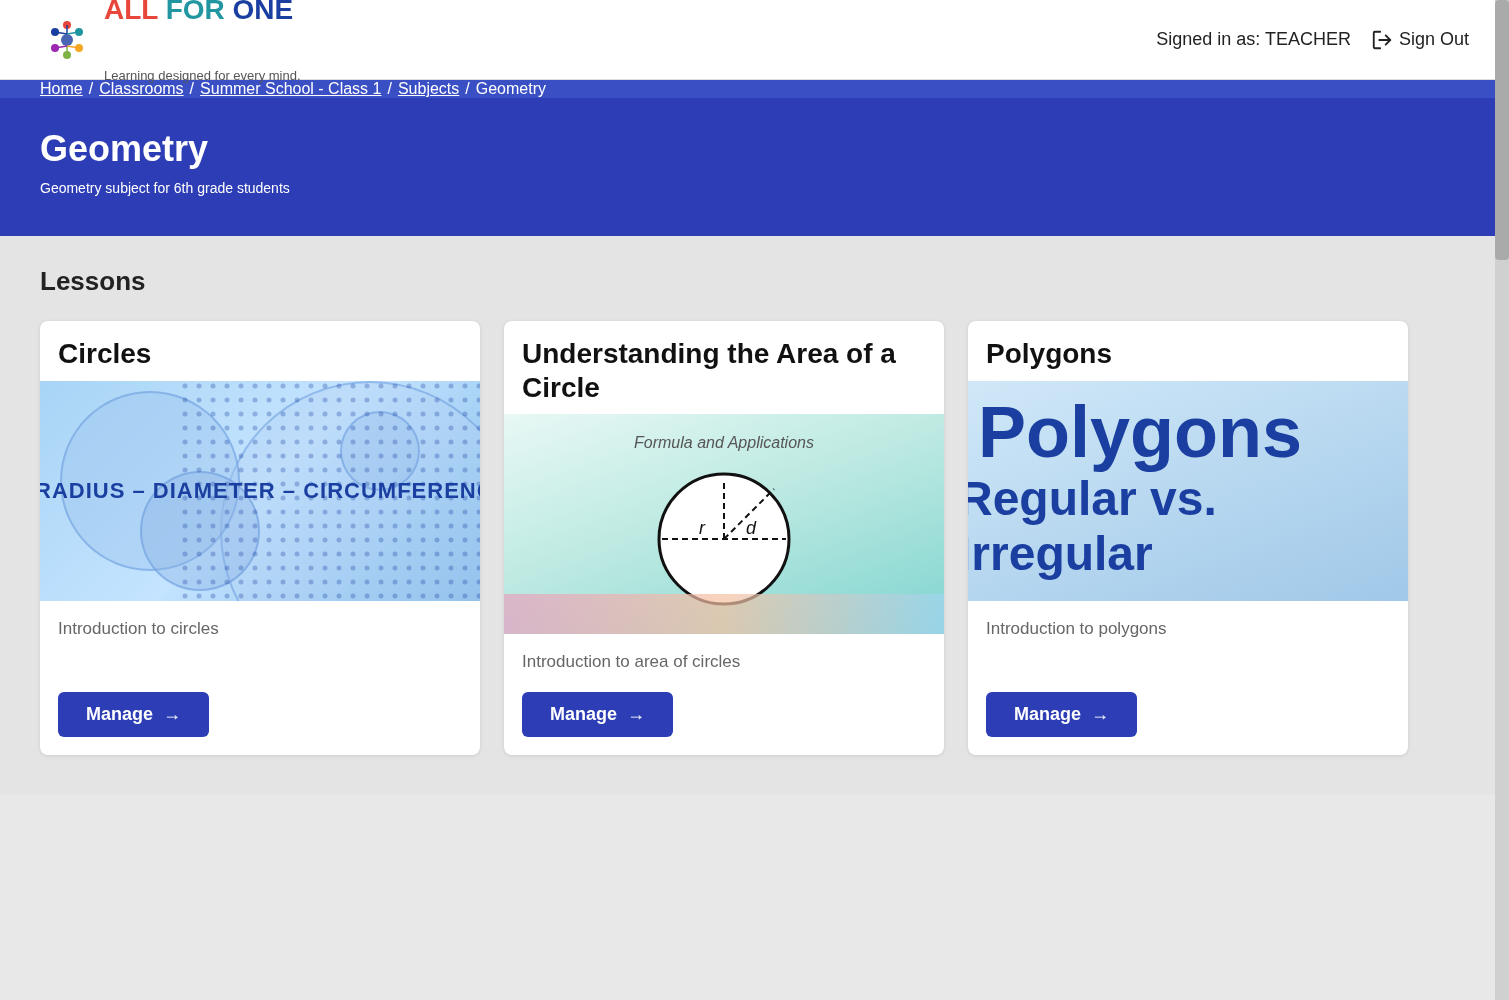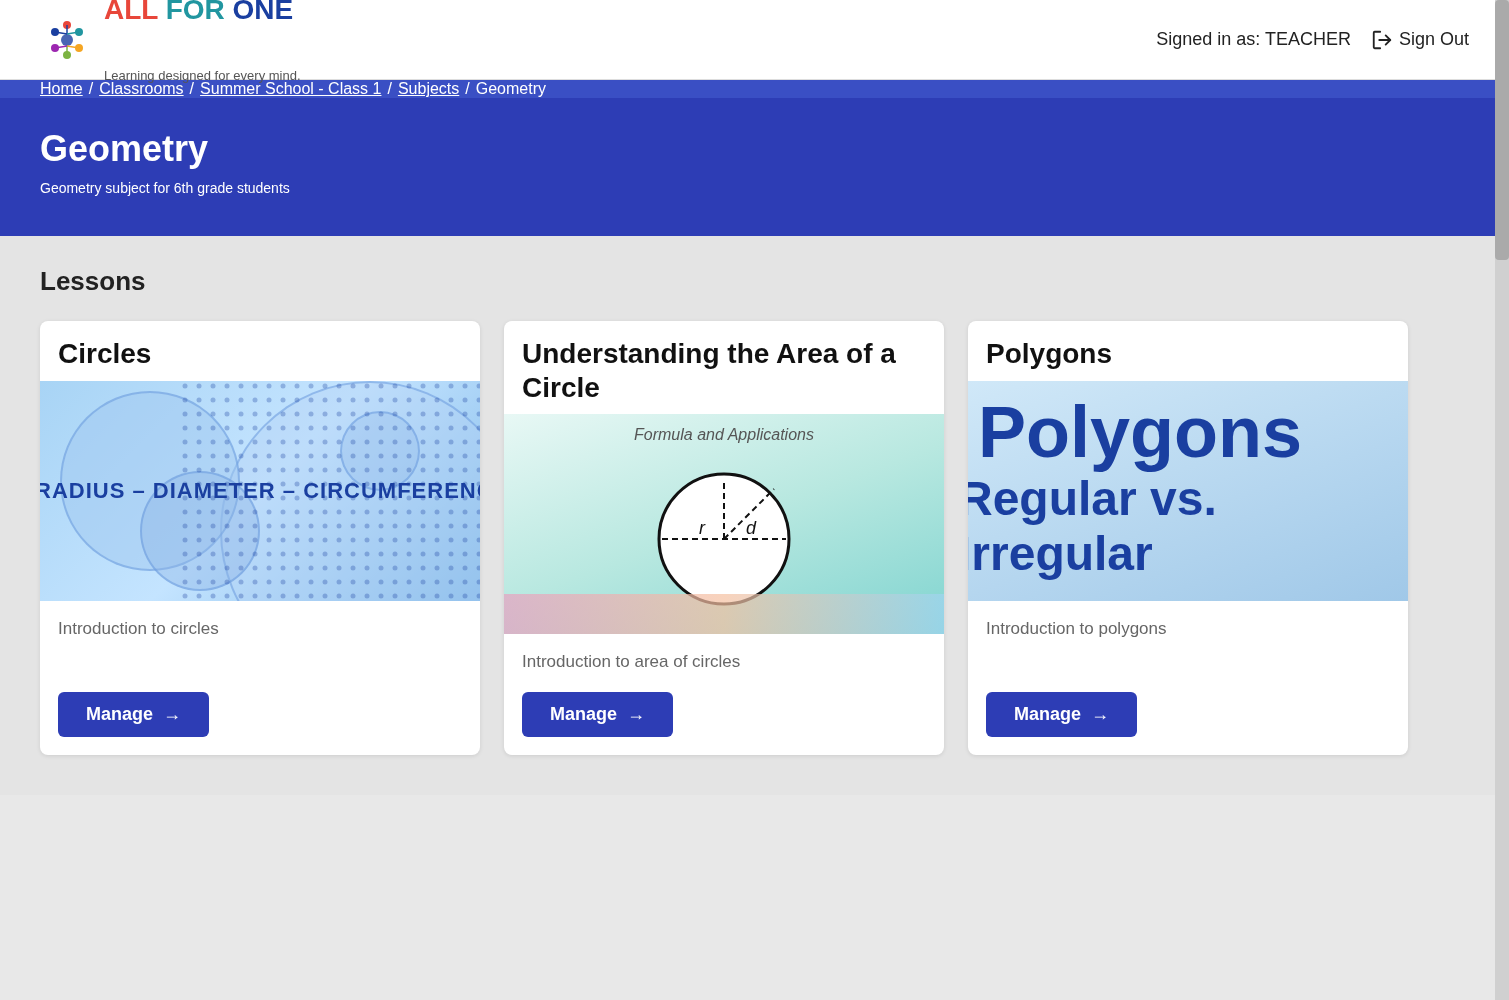--- a/index.html
+++ b/index.html
@@ -217,21 +217,21 @@
       width: 100%;
       height: 100%;
       position: relative;
       display: flex;
       flex-direction: column;
       align-items: center;
       justify-content: center;
     }
     .area-thumbnail .formula-text {
       position: absolute;
-      top: 12px;
+      top: 20px;
       font-size: 16px;
       color: #555;
       font-style: italic;
     }
 
     
     .polygons-thumbnail {
       background: linear-gradient(160deg, #d0e8f8 0%, #b8d8f0 50%, #a0c8e8 100%);
       width: 100%;
       height: 100%;

